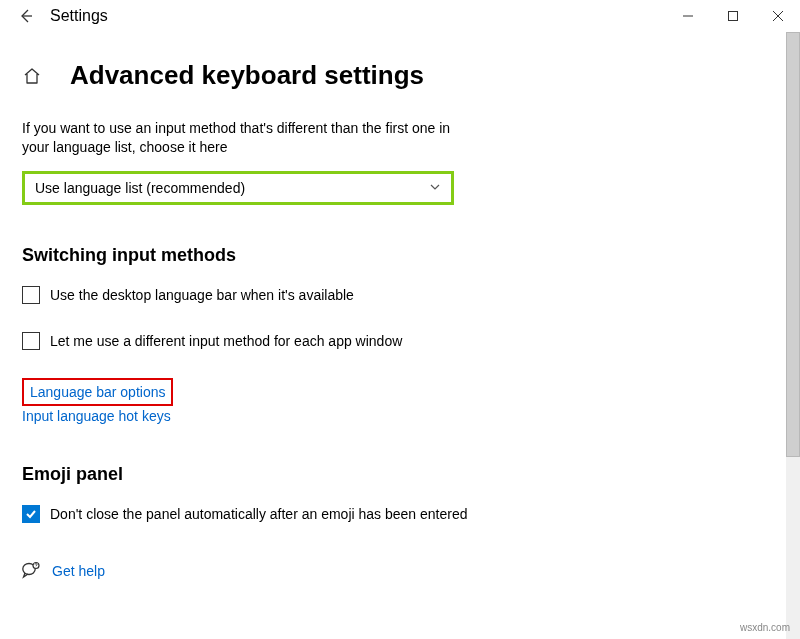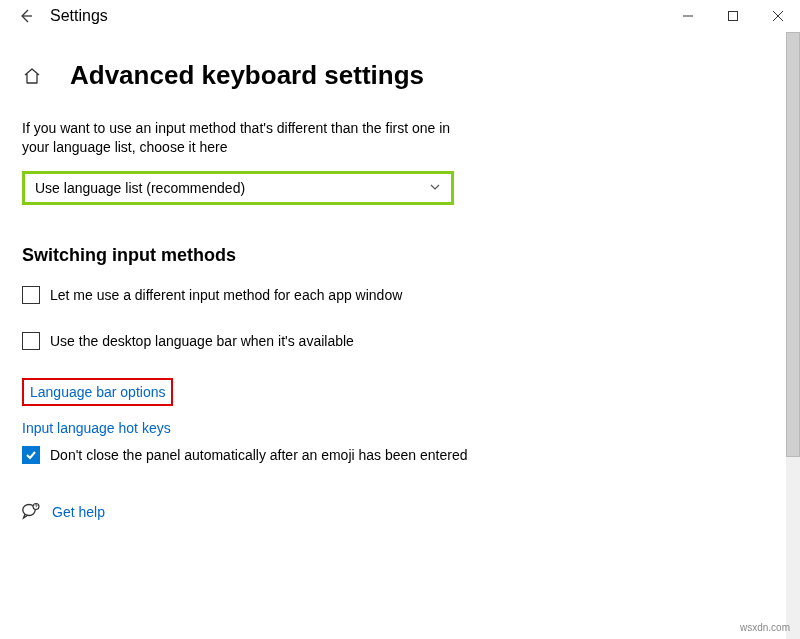--- a/index.html
+++ b/index.html
@@ -92,21 +92,20 @@
     .link {
       color: #0066cc;
       font-size: 14px;
       display: inline-block;
       cursor: pointer;
     }
     .highlight {
       border: 2px solid #d00;
       padding: 4px 6px;
       display: inline-block;
-      margin-bottom: 12px;
     }
     .link-row2 { margin-top: 2px; margin-bottom: 10px; }
     .help-row {
       display: flex; align-items: center; gap: 12px;
       margin-top: 38px;
     }
     .watermark {
       position: absolute;
       right: 10px; bottom: 6px;
       font-size: 10px;
@@ -178,38 +177,39 @@
         </svg>
     </span>
   </div>
 
   <h2>Switching input methods</h2>
 
   <div class="check-row">
     <span class="chk">
       
     </span>
-    <span>Let me use a different input method for each app window</span>
+    <span>Use the desktop language bar when it's available</span>
   </div>
 
   <div class="check-row">
     <span class="chk">
       
     </span>
-    <span>Use the desktop language bar when it's available</span>
+    <span>Let me use a different input method for each app window</span>
   </div>
 
   <div class="highlight">
     <span class="link">Language bar options</span>
   </div>
   <br>
   <div class="link-row2">
     <span class="link">Input language hot keys</span>
   </div>
 
+  <h2>Emoji panel</h2>
 
   <div class="check-row">
     <span class="chk checked">
       <svg width="12" height="12" viewBox="0 0 12 12">
           <path d="M2 6 L5 9 L10 3" stroke="#fff" stroke-width="2" fill="none"></path>
         </svg>
     </span>
     <span>Don't close the panel automatically after an emoji has been entered</span>
   </div>
 

